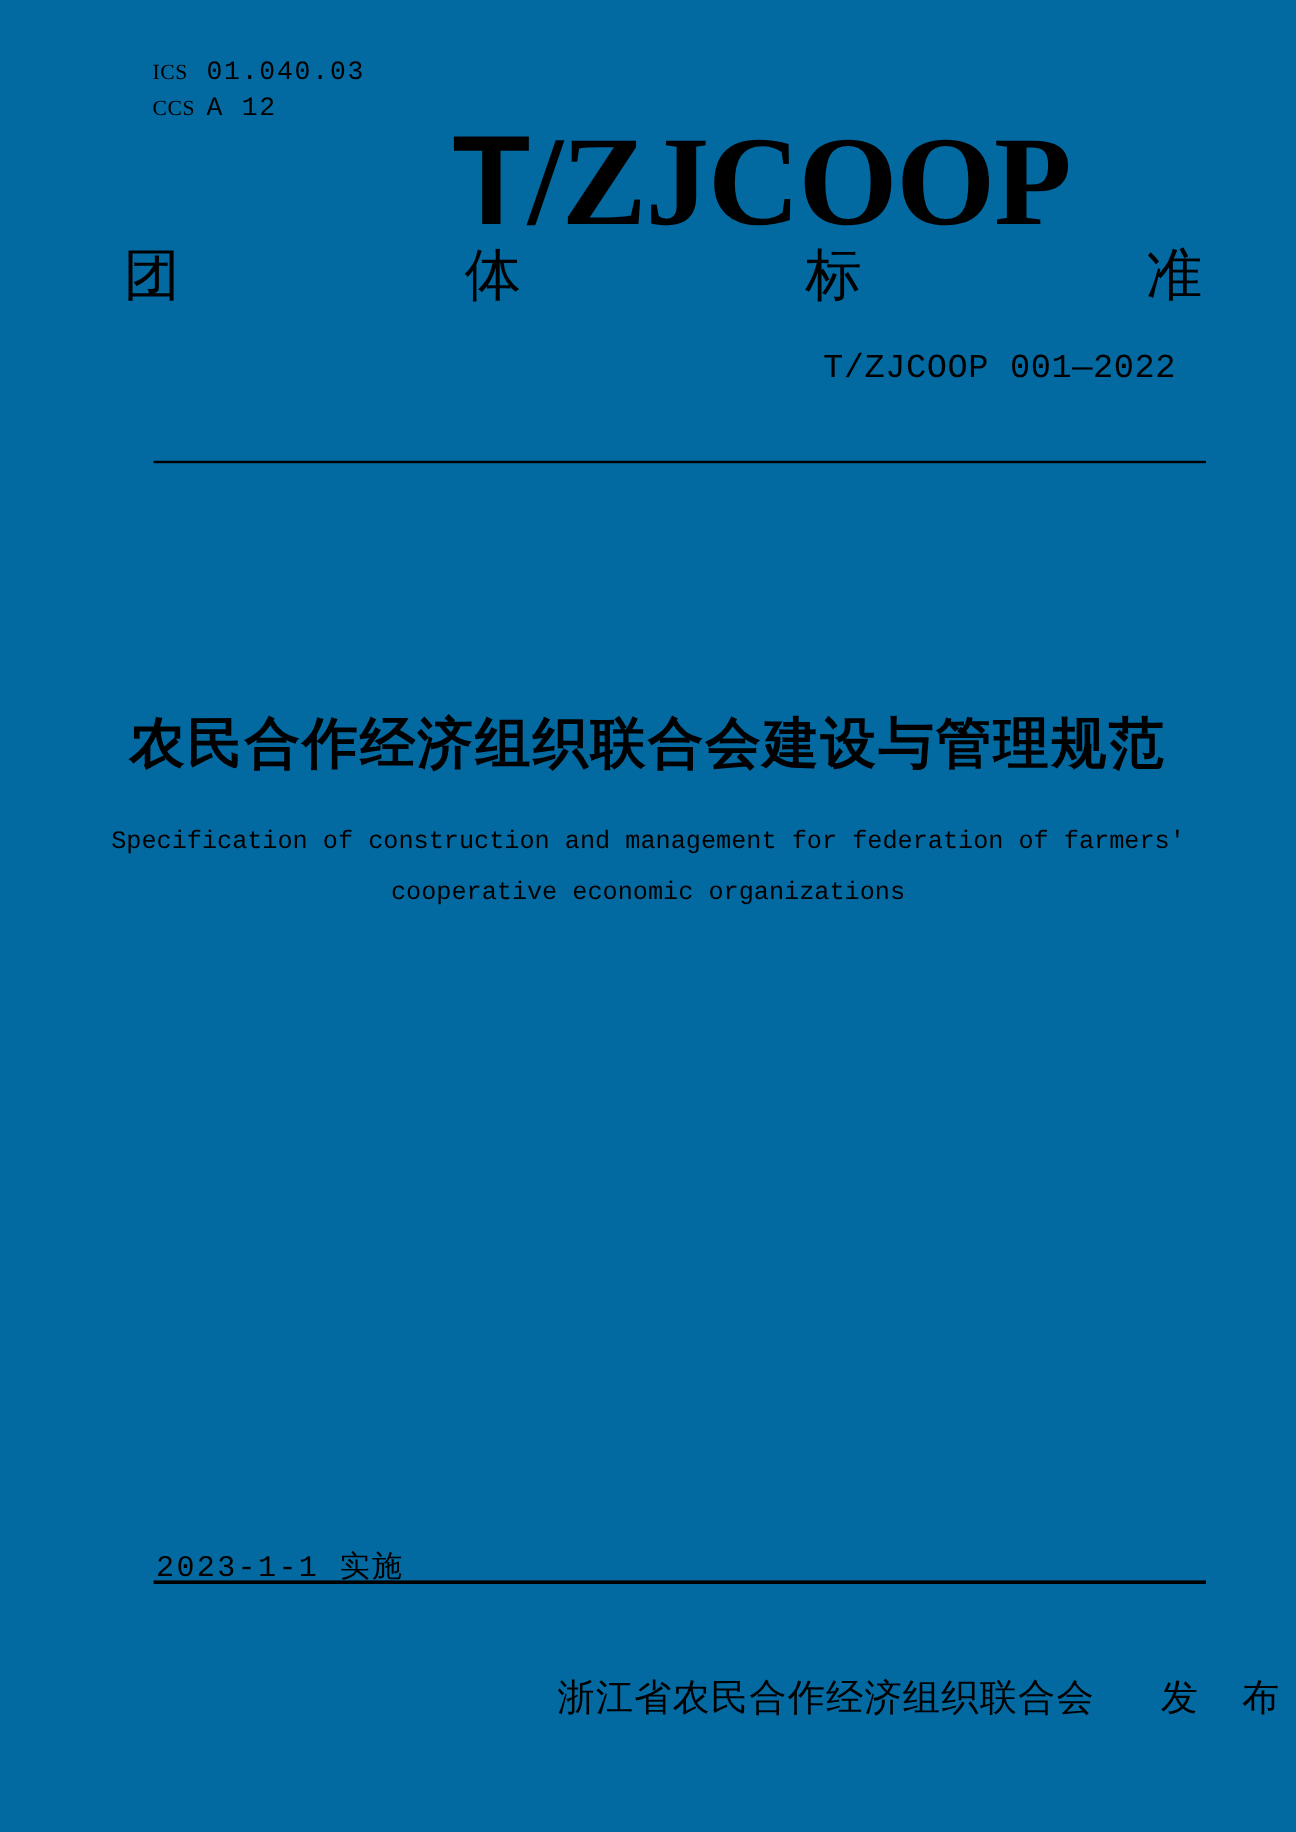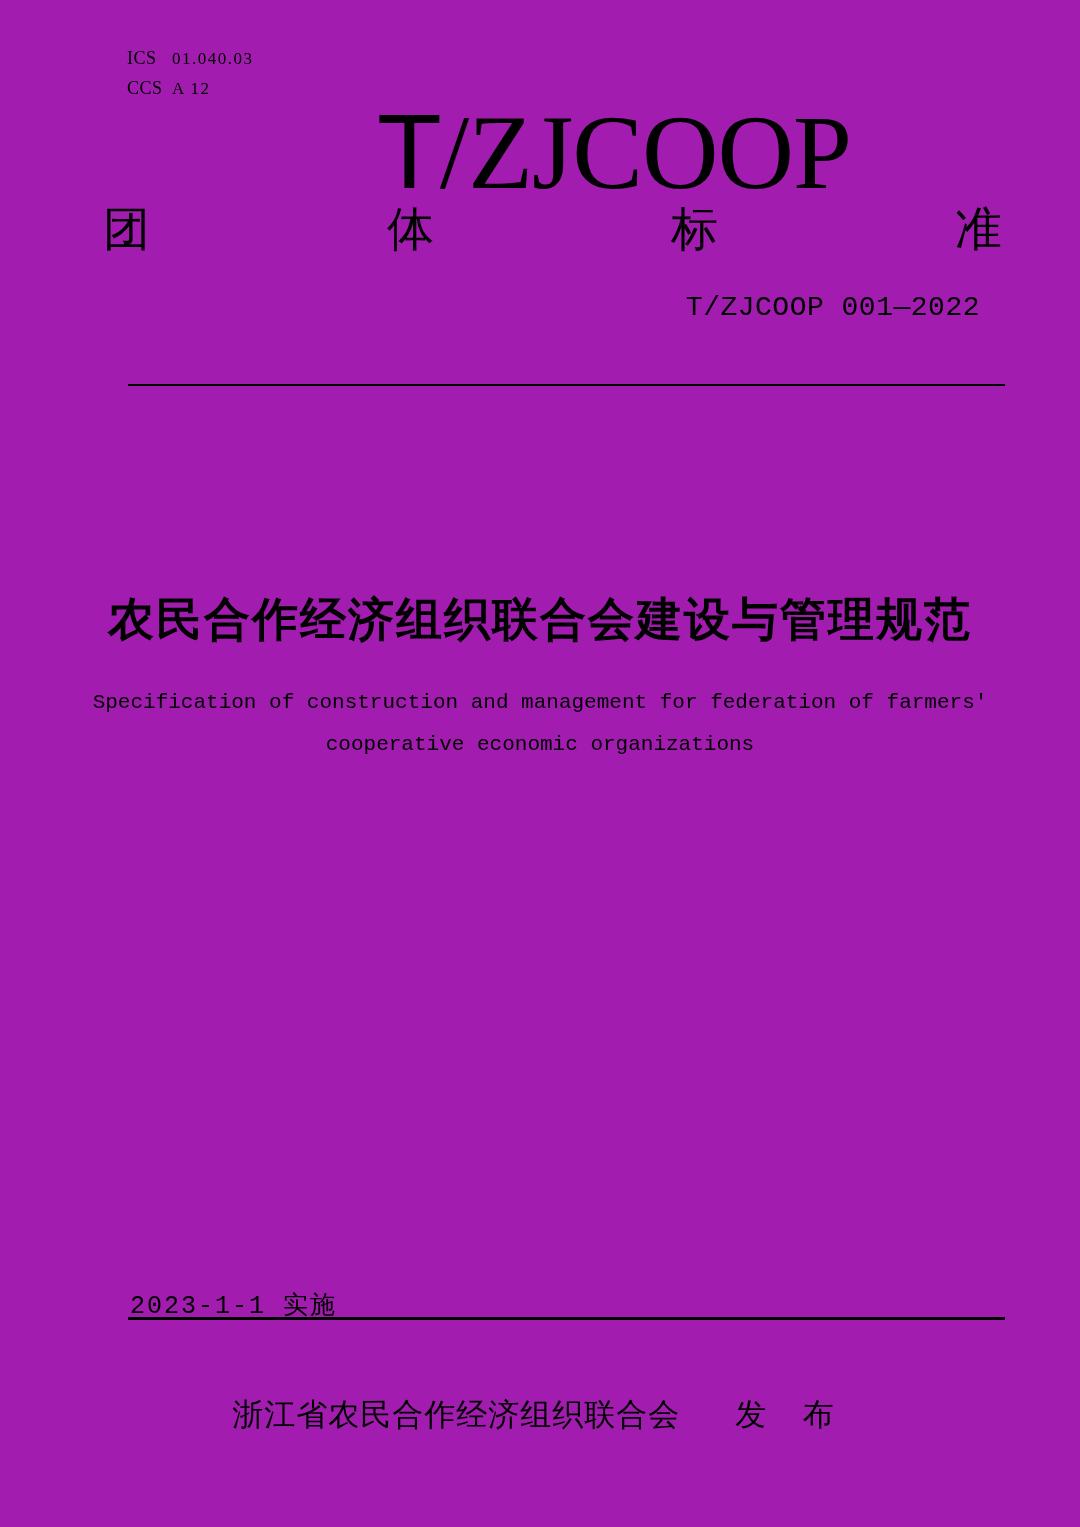--- a/index.html
+++ b/index.html
@@ -1,48 +1,48 @@
 <!DOCTYPE html>
 <html><head>
 <meta charset="utf-8">
 <style>
   html, body { margin: 0; padding: 0; background: #ffffff; }
   .page {
     position: relative;
     width: 1080px;
     height: 1527px;
-    background: #a21caf;
+    background: #0369a1;
     color: #000000;
     font-family: "Liberation Sans", sans-serif;
     overflow: hidden;
   }
 
   
   .code-block { position: absolute; left: 127px; top: 48px; }
   .code-row { display: flex; align-items: baseline; height: 30px; }
   .code-label {
     font-family: "Liberation Serif", serif;
     font-size: 18px;
     letter-spacing: 0.5px;
     width: 45px;
   }
   .code-value {
-    font-family: Liberation Serif, serif;
-    font-size: 17px;
+    font-family: Liberation Mono, monospace;
+    font-size: 22px;
     letter-spacing: 1.5px;
   }
 
   
   .logo {
     position: absolute;
     left: 377px;
     top: 98px;
     line-height: 1;
     font-size: 106px;
-    font-weight: normal;
+    font-weight: bold;
     white-space: nowrap;
   }
   .logo-prefix { font-family: "Liberation Sans", sans-serif; letter-spacing: -2px; }
   .logo-suffix { font-family: "Liberation Serif", serif; letter-spacing: -1px; }
 
   
   .category-row {
     position: absolute;
     left: 103px;
     right: 78px;
@@ -106,21 +106,21 @@
     white-space: nowrap;
   }
   .dates-row .num { font-family: "Liberation Mono", monospace; }
 
   
   .publisher-row {
     position: absolute;
     left: 0; width: 1080px;
     top: 1394px;
     display: flex;
-    justify-content: center;
+    justify-content: flex-end;
     align-items: baseline;
     font-size: 31px;
     letter-spacing: 1px;
     white-space: nowrap;
   }
   .publisher-action { margin-left: 55px; letter-spacing: 14px; }
 </style>
 </head>
 <body>
 

